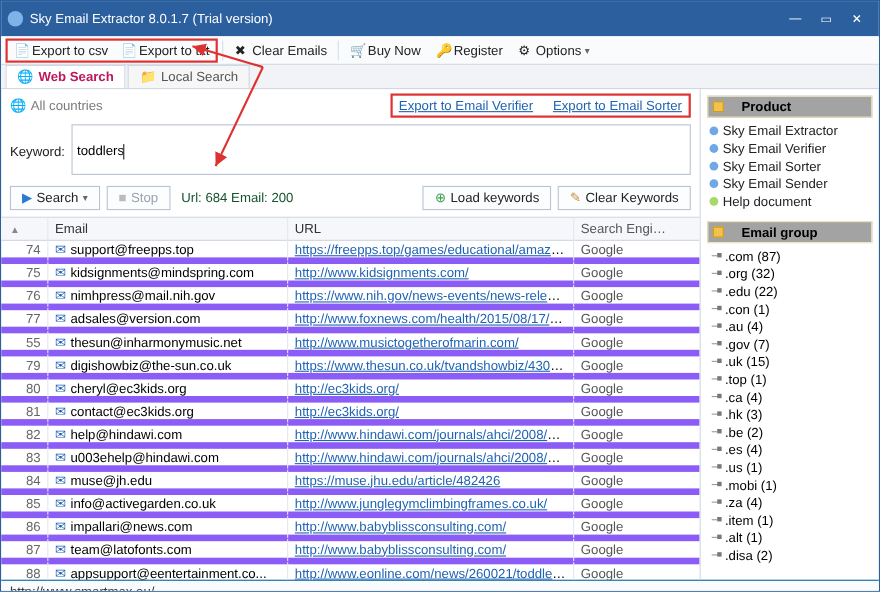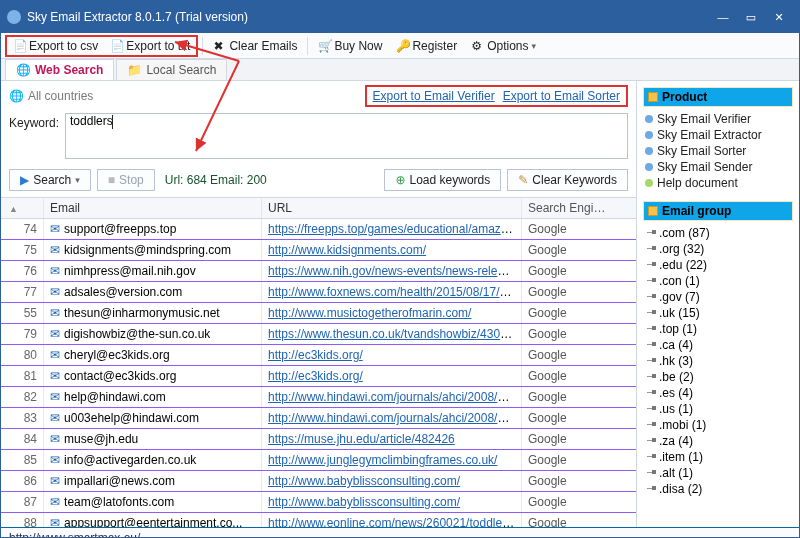--- a/index.html
+++ b/index.html
@@ -16,44 +16,44 @@
   .hl-red { border: 2px solid #e03131; }
   .tabs { display: flex; height: 22px; background: #f1f3f6; border-bottom: 1px solid #cfd8e3; align-items: flex-end; padding-left: 4px; }
   .tab { padding: 3px 10px; border: 1px solid #cfd8e3; border-bottom: none; background: #fff; margin-right: 2px; display: flex; gap: 4px; align-items: center; }
   .tab.active { font-weight: bold; background: #fff; }
   .tab.inactive { background: #f6f6f6; color: #555; }
   .main { display: flex; height: calc(538px - 24px - 26px - 22px - 20px); }
   .left { flex: 1; display: flex; flex-direction: column; border-right: 1px solid #cfd8e3; min-width: 0; }
   .right { width: 162px; padding: 6px 6px; overflow: hidden; }
   .toprow { display: flex; align-items: center; padding: 4px 8px 2px 8px; gap: 10px; }
   .globe { color:#7a7a7a; display:flex; align-items:center; gap:4px; }
-  .exportlinks { margin-left: auto; border: 2px solid #e03131; padding: 2px 6px; display: flex; gap: 8px; }
+  .exportlinks { margin-left: auto; border: 2px solid #e03131; padding: 2px 6px; display: flex; gap: 18px; }
   .exportlinks a { color: #1f63b3; text-decoration: underline; cursor: pointer; }
-  .kwrow { display: flex; padding: 4px 8px; gap: 6px; align-items: flex-start; }
+  .kwrow { display: flex; padding: 4px 8px; gap: 6px; align-items: center; }
   .kwlabel { padding-top: 3px; color: #222; }
-  .kwbox { flex: 1; height: 46px; border: 1px solid #b9c3d1; background: #fff; padding: 0 4px; }
+  .kwbox { flex: 1; height: 46px; border: 1px solid #b9c3d1; background: #fff; padding: 16px 4px; }
   .kwbox .caret { border-right: 1px solid #222; display: inline-block; height: 14px; vertical-align: middle; margin-left: -1px; }
   .btnrow { display: flex; align-items: center; padding: 6px 8px; gap: 6px; }
   .btn { border: 1px solid #b9c3d1; background: #fcfdff; padding: 3px 10px; display: flex; align-items: center; gap: 4px; color: #222; }
   .btn.disabled { color: #9aa3af; }
   .stats { color: #14532d; margin-left: 4px; }
   .btnrow .spacer { flex: 1; }
   .grid { flex: 1; overflow: hidden; border-top: 1px solid #cfd8e3; }
   .ghead { display: flex; background: #f5f7fa; border-bottom: 1px solid #cfd8e3; color: #333; font-weight: 500; }
   .ghead div, .grow div { padding: 3px 6px; overflow: hidden; white-space: nowrap; text-overflow: ellipsis; }
   .c-num { width: 42px; text-align: right; color: #666; padding-right: 8px; }
   .c-num-h { width: 42px; }
   .c-email { width: 218px; border-left: 1px solid #e3e8ef; display: flex; align-items: center; gap: 4px; }
   .c-url { width: 260px; border-left: 1px solid #e3e8ef; }
   .c-url a { color: #1f63b3; text-decoration: underline; }
   .c-se { width: 92px; border-left: 1px solid #e3e8ef; color: #555; }
-  .grow { display: flex; border-bottom: 1px solid #8b5cf6; height: 21px; align-items: center; }
+  .grow { display: flex; border-bottom: 6px solid #8b5cf6; height: 21px; align-items: center; }
   .envicon { color: #1f63b3; }
   .coltri { color:#888; font-size:9px; margin-left:2px; }
-  .panel-h { font-weight: bold; background: #0ea5e9; padding: 2px 4px; border: 1px solid #efe6c2; display: flex; gap: 4px; align-items: center; margin-bottom: 4px; }
+  .panel-h { font-weight: bold; background: #a3a3a3; padding: 2px 4px; border: 1px solid #efe6c2; display: flex; gap: 16px; align-items: center; margin-bottom: 4px; }
   .panel-h .sq { width:10px; height:10px; background:#f2c14e; border:1px solid #c99a1d; }
   .plist { list-style: none; }
   .plist li { padding: 1px 2px 1px 14px; position: relative; color: #222; white-space: nowrap; }
   .plist li::before { content:""; position:absolute; left:2px; top:4px; width:8px; height:8px; background:#6fa8e6; border-radius:50%; }
   .plist .help::before { background:#a6d96a; }
   .tree { list-style:none; margin-top:4px; }
   .tree li { padding:1px 0 1px 16px; position:relative; white-space: nowrap; }
   .tree li::before { content:""; position:absolute; left:4px; top:7px; width:5px; height:1px; background:#999; }
   .tree li .dot { position:absolute; left:9px; top:5px; width:4px; height:4px; background:#777; }
   .statusbar { height: 20px; border-top: 1px solid #0369a1; background:#fafbfc; display:flex; align-items:center; padding:0 8px; color:#333; }
@@ -304,38 +304,39 @@
         </div>
     </div>
   </div>
 
   <div class="right">
     <div class="panel-h">
       <span class="sq"></span>
       <span>Product</span>
     </div>
     <ul class="plist" id="productlist">
+        <li>Sky Email Extractor</li>
         <li>Sky Email Verifier</li>
-        <li>Sky Email Extractor</li>
         <li>Sky Email Sorter</li>
         <li>Sky Email Sender</li>
         <li class="help">Help document</li>
       </ul>
 
     <div style="height:10px;"></div>
 
     <div class="panel-h">
       <span class="sq"></span>
       <span>Email group</span>
     </div>
     <ul class="tree" id="emailgrouplist">
         <li><span class="dot"></span>.com (87)</li>
         <li><span class="dot"></span>.org (32)</li>
         <li><span class="dot"></span>.edu (22)</li>
         <li><span class="dot"></span>.con (1)</li>
+        <li><span class="dot"></span>.au (4)</li>
         <li><span class="dot"></span>.gov (7)</li>
         <li><span class="dot"></span>.uk (15)</li>
         <li><span class="dot"></span>.top (1)</li>
         <li><span class="dot"></span>.ca (4)</li>
         <li><span class="dot"></span>.hk (3)</li>
         <li><span class="dot"></span>.be (2)</li>
         <li><span class="dot"></span>.es (4)</li>
         <li><span class="dot"></span>.us (1)</li>
         <li><span class="dot"></span>.mobi (1)</li>
         <li><span class="dot"></span>.za (4)</li>

